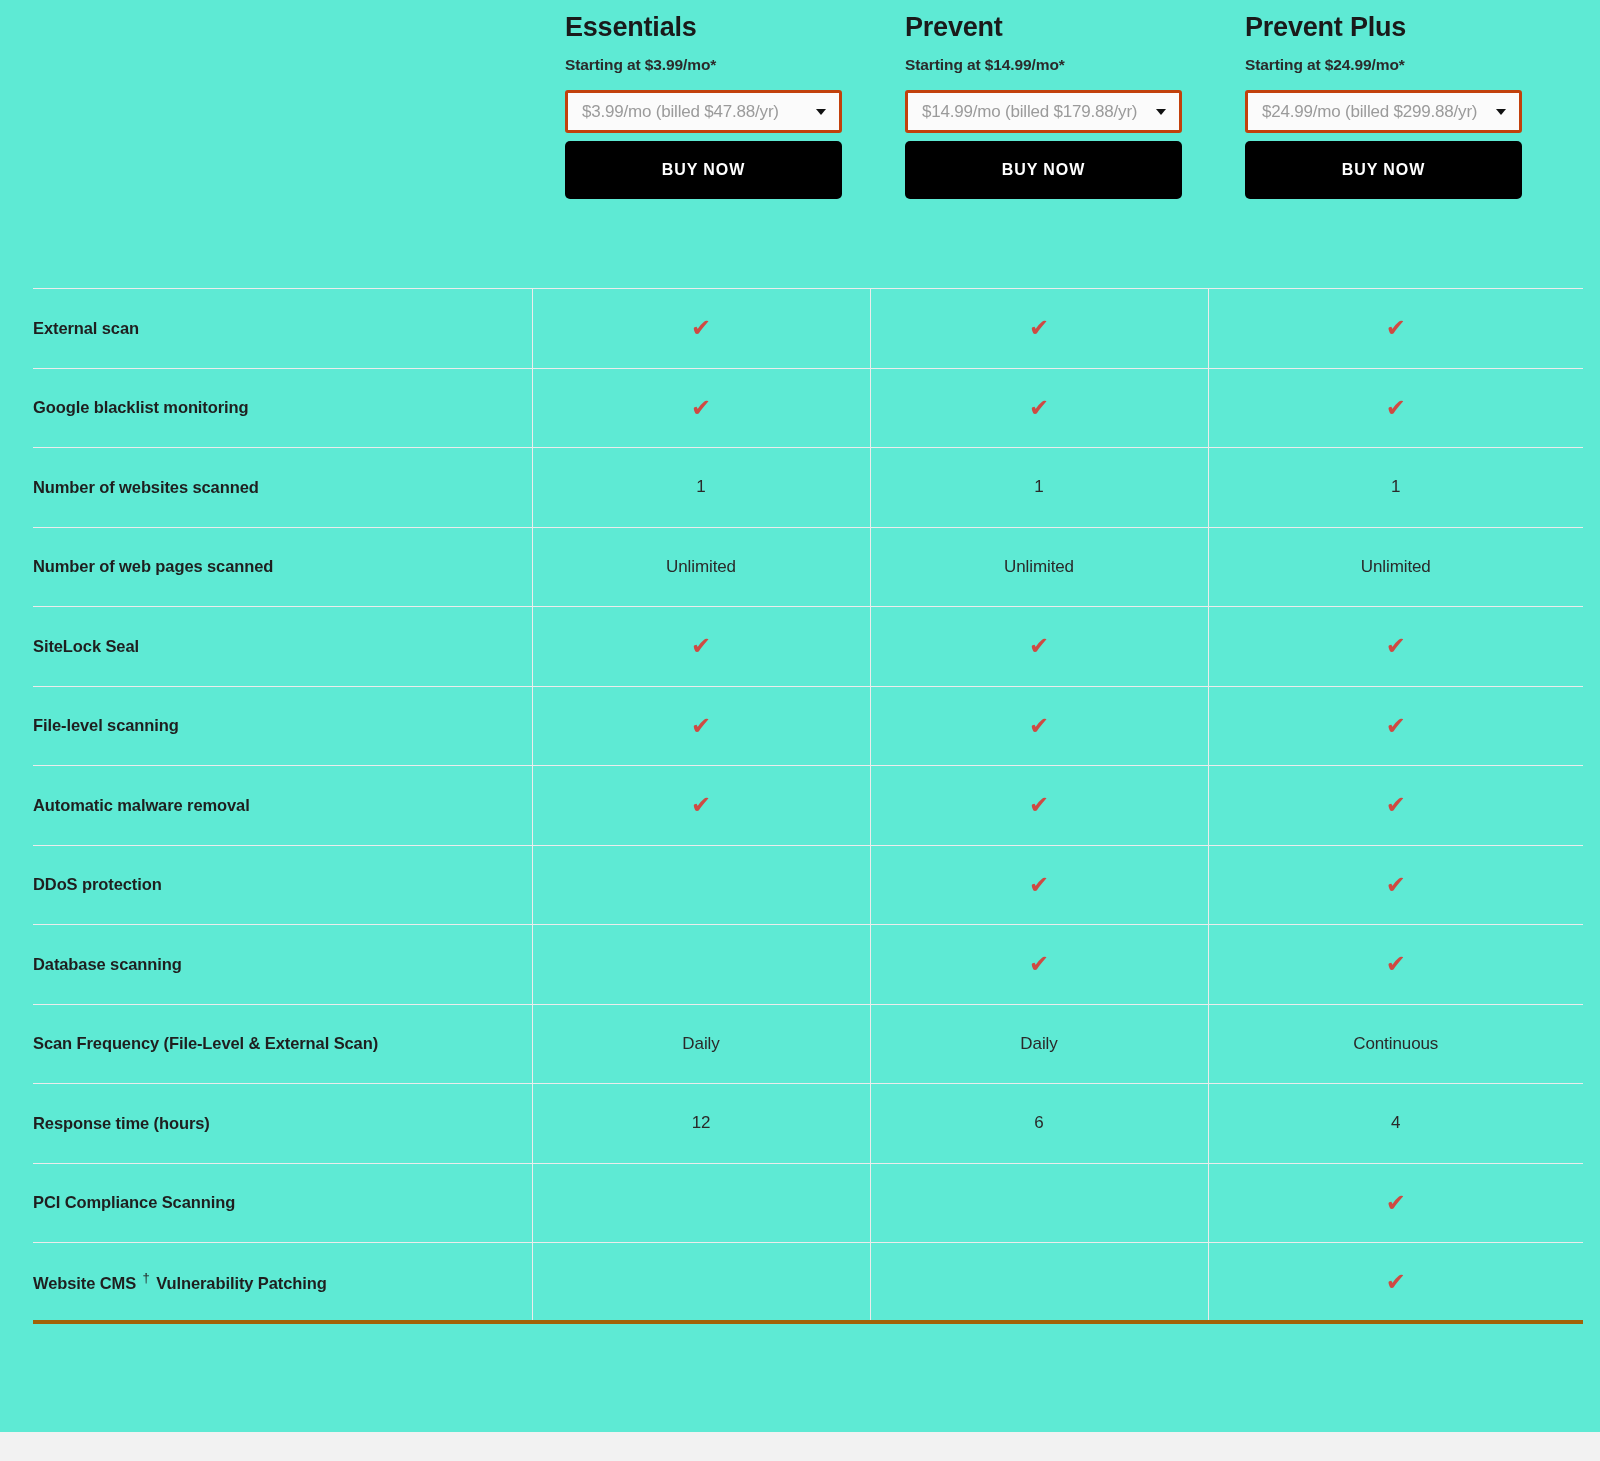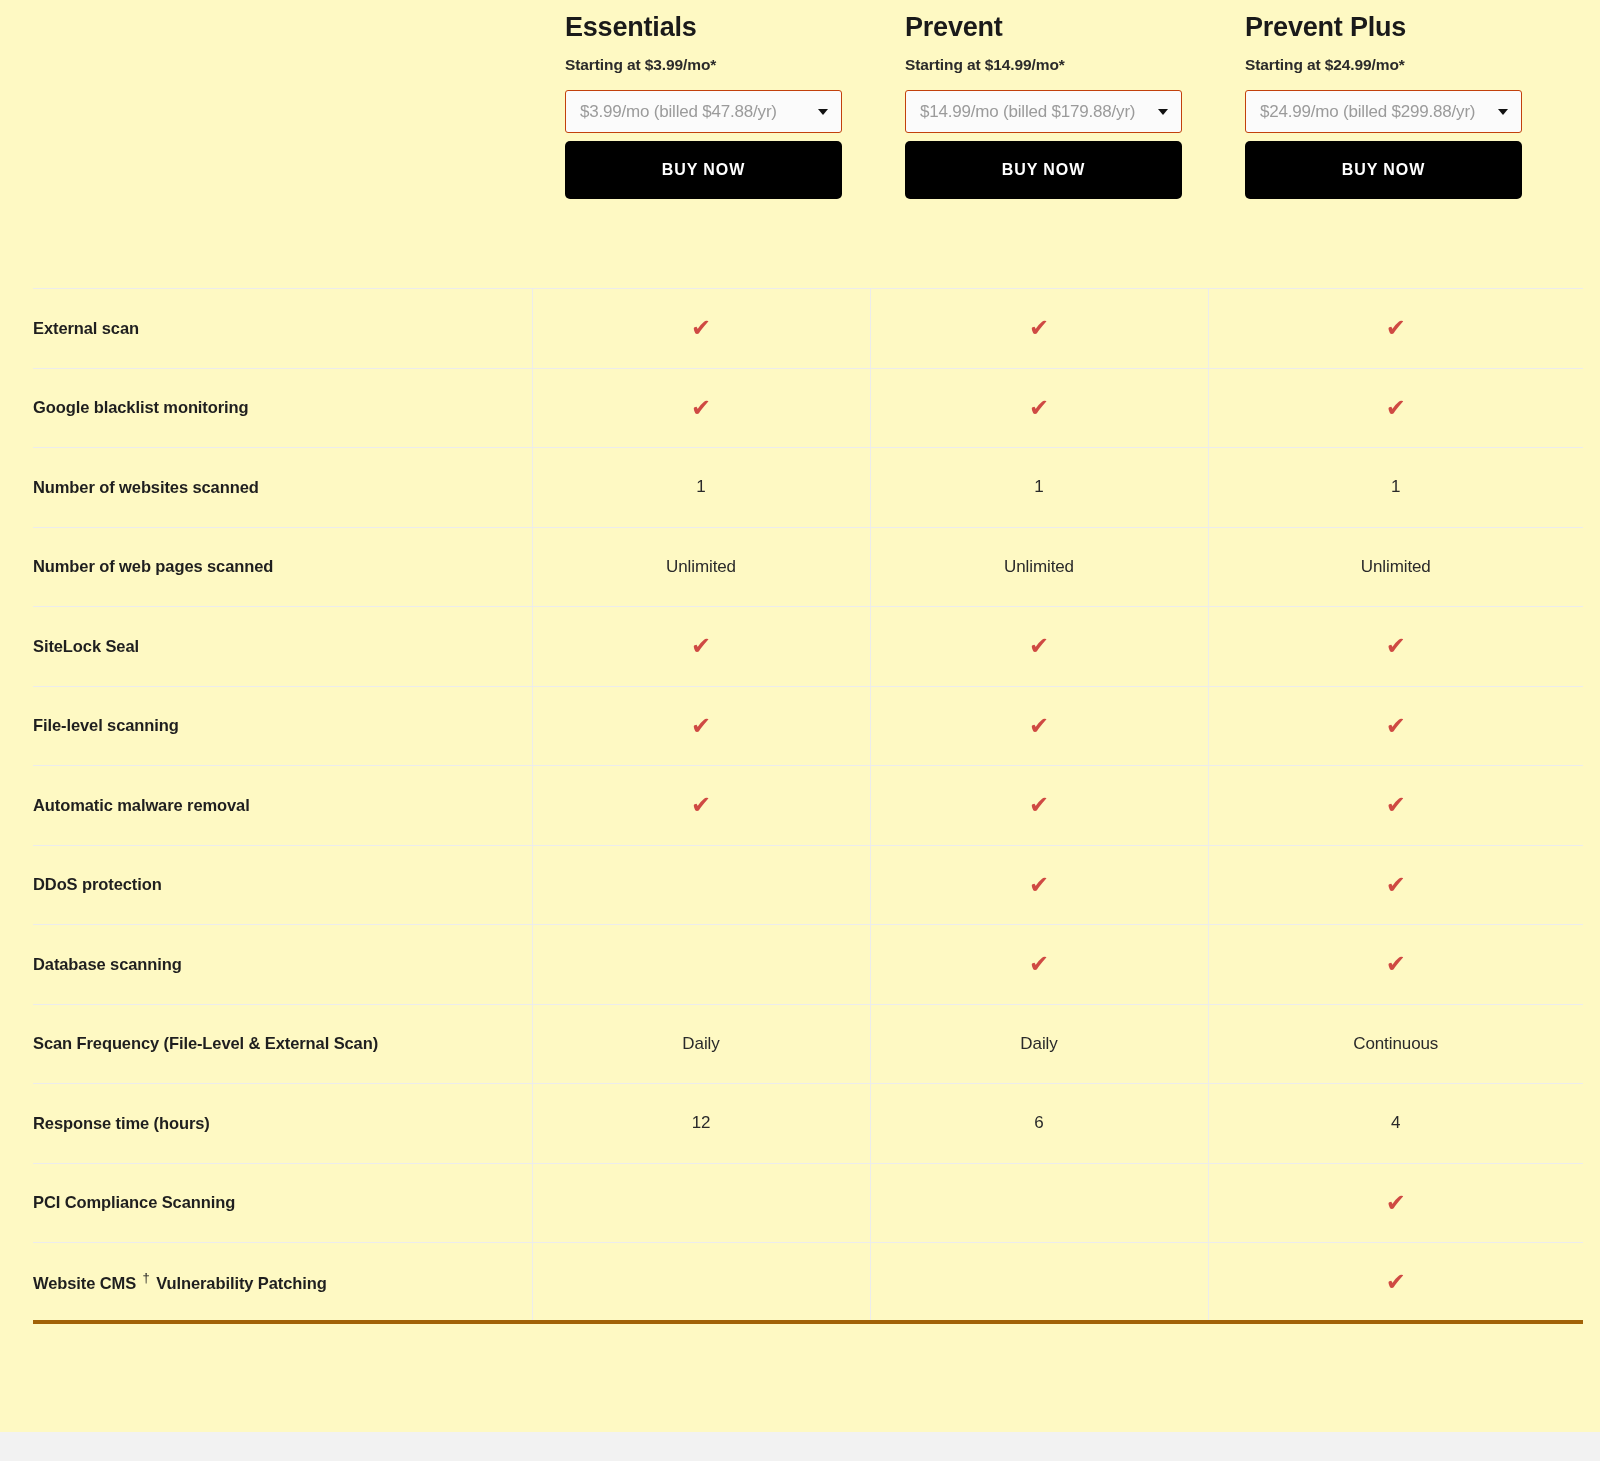--- a/index.html
+++ b/index.html
@@ -7,21 +7,21 @@
     margin: 0;
     padding: 0;
     background: #f8f8f8;
     font-family: "Liberation Sans", "DejaVu Sans", sans-serif;
     -webkit-font-smoothing: antialiased;
   }
   #page {
     width: 1600px;
     height: 1461px;
     position: relative;
-    background: #fef9c3;
+    background: #5eead4;
     overflow: hidden;
   }
 
   
   .plans {
     position: absolute;
     left: 0;
     top: 0;
     width: 1600px;
     height: 277px;
@@ -47,21 +47,21 @@
     font-weight: 700;
     color: #2b2b2b;
     margin: 0 0 16px 0;
     letter-spacing: -0.1px;
   }
   .plan-select {
     position: relative;
     width: 277px;
     height: 43px;
     background: #fbfbfb;
-    border: 1px solid #c2410c;
+    border: 3px solid #c2410c;
     border-radius: 3px;
     display: flex;
     align-items: center;
     overflow: hidden;
   }
   .plan-select .sel-text {
     font-size: 17px;
     color: #9b9b9b;
     padding-left: 14px;
     white-space: nowrap;

